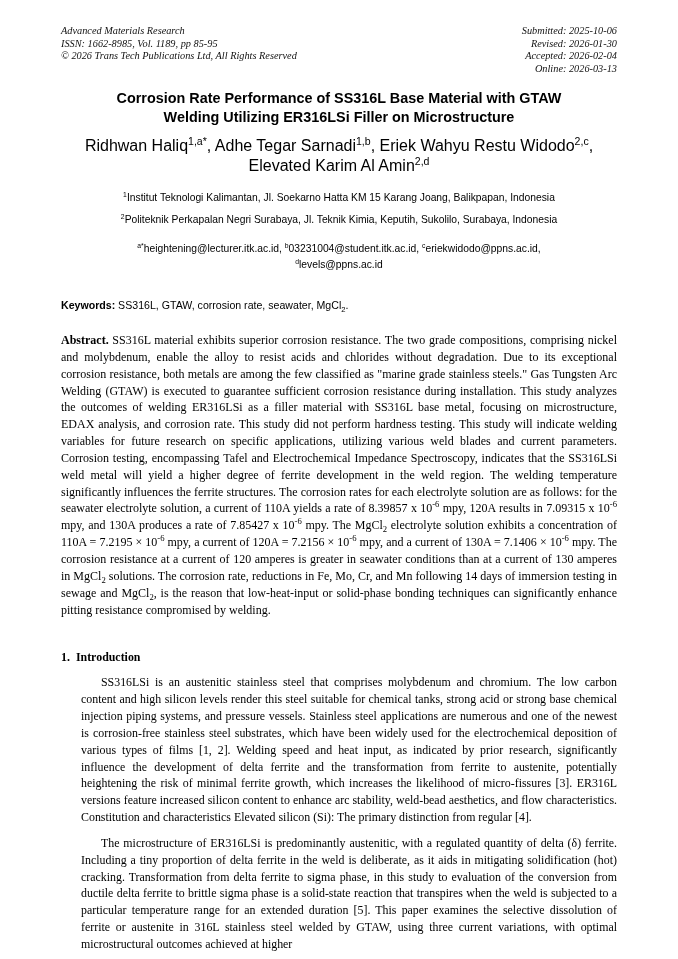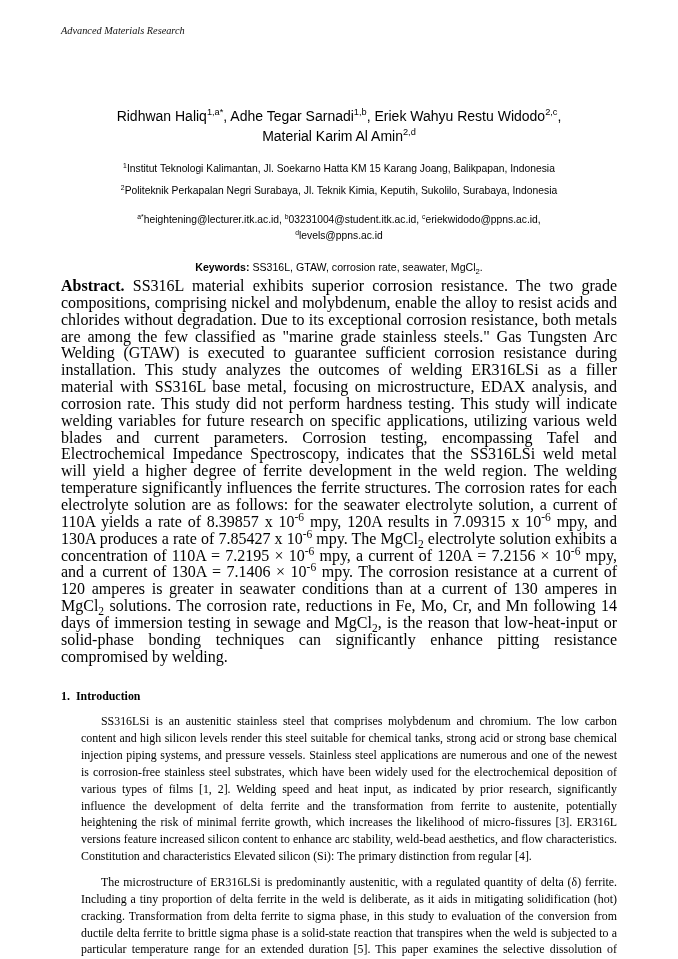--- a/index.html
+++ b/index.html
@@ -62,24 +62,24 @@
     font-size: 14.4px;
     line-height: 19px;
     text-align: center;
     margin-top: 6px;
     padding: 0 8px;
   }
 
   
   .authors {
     font-family: "Liberation Sans", sans-serif;
-    font-size: 14px;
+    font-size: 16px;
     line-height: 19.5px;
     text-align: center;
-    margin-top: 24px;
+    margin-top: 9px;
     padding: 0 4px;
   }
   .authors sup, .affil sup, .emails sup {
     font-size: 0.66em;
     vertical-align: super;
     line-height: 0;
   }
 
   
   .affil {
@@ -98,43 +98,43 @@
     line-height: 15.5px;
     text-align: center;
     margin-top: 10px;
   }
 
   
   .keywords {
     font-family: "Liberation Sans", sans-serif;
     font-size: 10.6px;
     line-height: 14px;
-    margin-top: 17px;
-    text-align: center;
+    margin-top: 26px;
+    text-align: left;
   }
   .keywords b { font-weight: bold; }
 
   
   .abstract {
     font-family: "Liberation Serif", serif;
-    font-size: 16px;
+    font-size: 12px;
     line-height: 16.85px;
     text-align: justify;
     text-justify: inter-word;
-    margin-top: 4px;
+    margin-top: 20px;
   }
   .abstract b { font-weight: bold; }
 
   
   .section-heading {
     font-family: "Liberation Serif", serif;
     font-weight: bold;
     font-size: 11.9px;
     line-height: 16px;
-    margin-top: 23px;
+    margin-top: 31px;
     text-align: left;
   }
   .section-heading .num { margin-right: 6px; }
 
   
   .body-par {
     font-family: "Liberation Serif", serif;
     font-size: 11.9px;
     line-height: 16.85px;
     text-align: justify;
@@ -149,28 +149,41 @@
 </style>
 </head>
 <body>
 
 <div class="page">
   <div class="content">
 
     <div class="masthead">
       <div class="masthead-left">
         <div>Advanced Materials Research</div>
+        <div>ISSN: 1662-8985, Vol. 1189, pp 85-95</div>
+        <div>© 2026 Trans Tech Publications Ltd, All Rights Reserved</div>
       </div>
-    </div>
-
+      <div class="masthead-right">
+        <div>Submitted: 2025-10-06</div>
+        <div>Revised: 2026-01-30</div>
+        <div>Accepted: 2026-02-04</div>
+        <div>Online: 2026-03-13</div>
+      </div>
+    </div>
+
+    <div class="title">
+      <span>Corrosion Rate Performance of SS316L Base Material with GTAW</span>
+      <br>
+      <span>Welding Utilizing ER316LSi Filler on Microstructure</span>
+    </div>
 
     <div class="authors">
       <span>Ridhwan Haliq</span><sup>1,a*</sup><span>, Adhe Tegar Sarnadi</span><sup>1,b</sup><span>, Eriek Wahyu Restu Widodo</span><sup>2,c</sup><span>,</span>
       <br>
-      <span>Material Karim Al Amin</span><sup>2,d</sup>
+      <span>Elevated Karim Al Amin</span><sup>2,d</sup>
     </div>
 
     <div class="affil">
       <div><sup>1</sup><span>Institut Teknologi Kalimantan, Jl. Soekarno Hatta KM 15 Karang Joang, Balikpapan, Indonesia</span></div>
       <div><sup>2</sup><span>Politeknik Perkapalan Negri Surabaya, Jl. Teknik Kimia, Keputih, Sukolilo, Surabaya, Indonesia</span></div>
     </div>
 
     <div class="emails">
       <sup>a*</sup><span>heightening@lecturer.itk.ac.id, </span><sup>b</sup><span>03231004@student.itk.ac.id, </span><sup>c</sup><span>eriekwidodo@ppns.ac.id,</span>
       <br>

